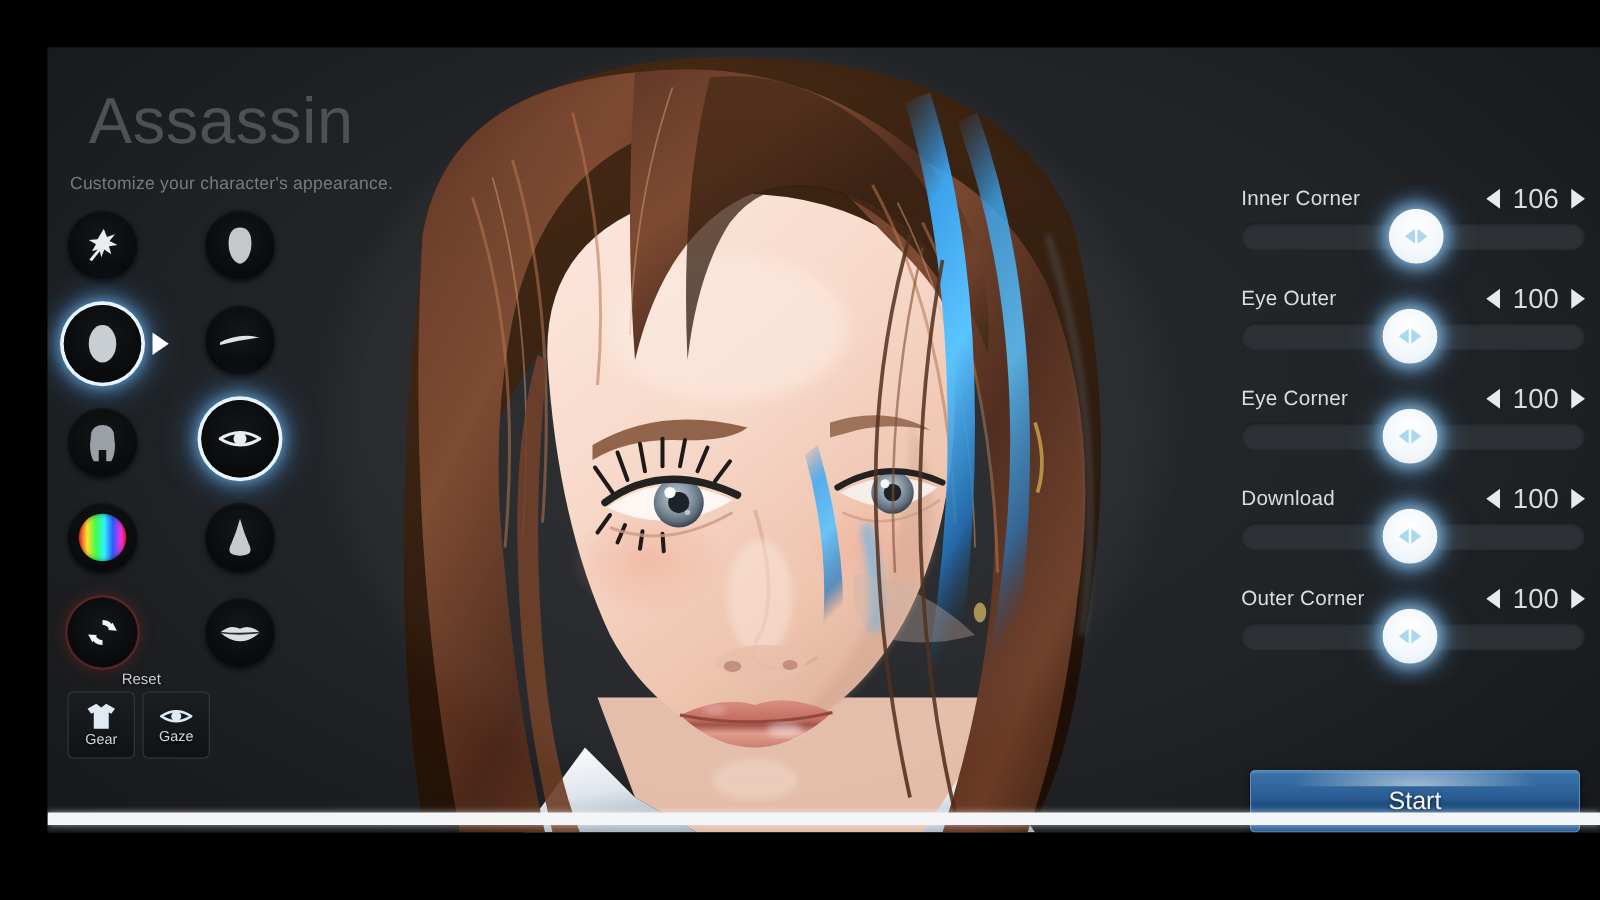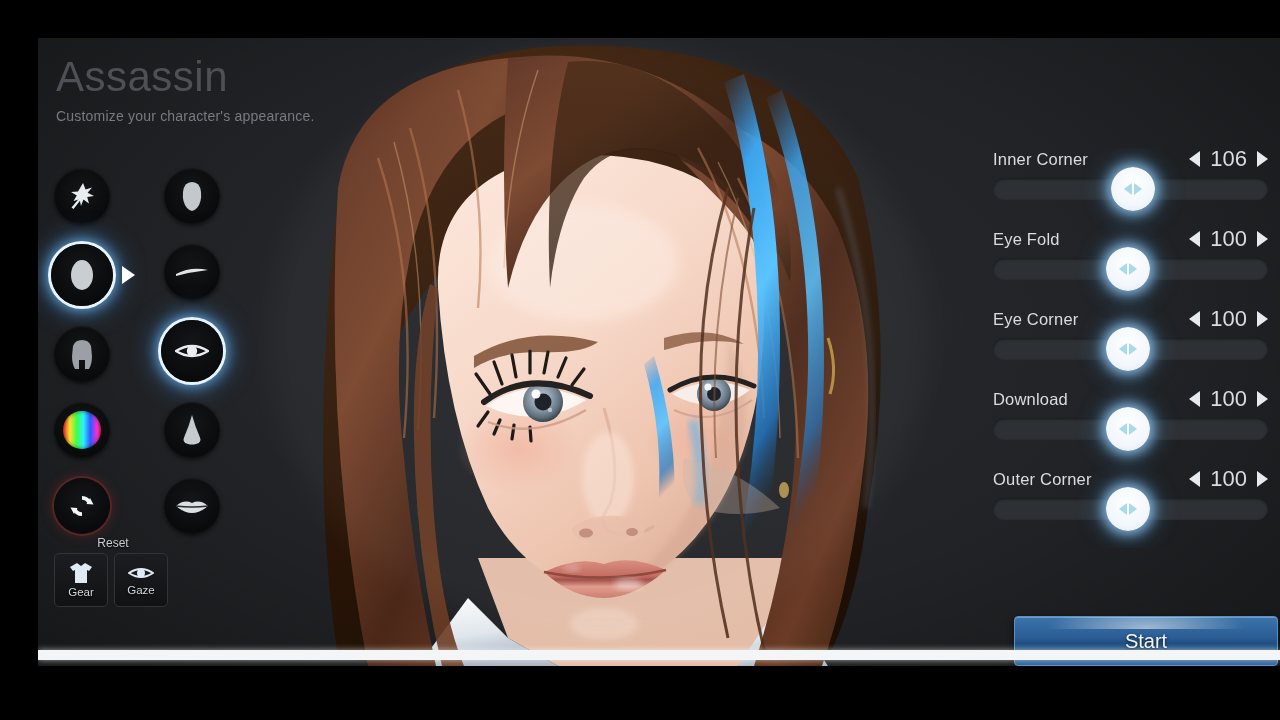--- a/index.html
+++ b/index.html
@@ -13,22 +13,22 @@
     background:#212326;overflow:hidden;
   }
   #viewport::after{
     content:"";position:absolute;inset:0;pointer-events:none;
     background:radial-gradient(ellipse 70% 80% at 50% 45%, rgba(255,255,255,0.03) 0%, rgba(0,0,0,0) 55%, rgba(0,0,0,0.35) 100%);
   }
 
   
   #titleblock{position:absolute;left:18px;top:18px;z-index:6;}
   #game-title{
-    font-size:42px;font-weight:400;letter-spacing:.5px;
-    color:#4d5054;line-height:1;margin:0;
+    font-size:52px;font-weight:400;letter-spacing:.5px;
+    color:#4d5054;line-height:1;margin:15px;
   }
   #game-subtitle{
     font-size:14px;color:#777b80;margin-top:10px;letter-spacing:.2px;
   }
 
   
   #left-rail{position:absolute;left:16px;top:130px;width:190px;z-index:6;}
   .rail{position:absolute;top:0;}
   .rail.primary{left:0;}
   .rail.secondary{left:110px;}
@@ -106,21 +106,21 @@
     box-shadow:0 0 12px 4px rgba(150,210,255,.75), 0 0 22px 8px rgba(80,160,230,.35);
     display:flex;align-items:center;justify-content:center;gap:2px;
     cursor:pointer;
   }
   .knob .ka{width:0;height:0;border-top:6px solid transparent;border-bottom:6px solid transparent;}
   .knob .ka.l{border-right:8px solid #a9d8ef;}
   .knob .ka.r{border-left:8px solid #a9d8ef;}
 
   
   #start-button{
-    position:absolute;right:2px;top:578px;width:262px;height:48px;
+    position:absolute;right:16px;top:578px;width:262px;height:48px;
     border-radius:4px;z-index:6;cursor:pointer;
     background:linear-gradient(180deg,#3a74ab 0%,#2a5c92 45%,#1f4e80 55%,#2b639c 100%);
     border:1px solid #5a90c4;
     box-shadow:inset 0 1px 0 rgba(255,255,255,.28), 0 2px 6px rgba(0,0,0,.55);
     display:flex;align-items:center;justify-content:center;
     overflow:hidden;
   }
   #start-button::before{
     content:"";position:absolute;left:12%;top:-14px;width:76%;height:26px;
     background:radial-gradient(ellipse at 50% 100%, rgba(255,255,255,.55) 0%, rgba(255,255,255,0) 70%);
@@ -438,21 +438,21 @@
         <div class="track">
           <span class="knob" style="left:51%">
             <span class="ka l"></span>
             <span class="ka r"></span>
           </span>
         </div>
       </div>
 
       <div class="slider-row">
         <div class="slider-head">
-          <span class="slider-name">Eye Fold</span>
+          <span class="slider-name">Eye Outer</span>
           <span class="slider-ctrl">
             <span class="arrow left"></span>
             <span class="slider-val">100</span>
             <span class="arrow right"></span>
           </span>
         </div>
         <div class="track">
           <span class="knob" style="left:49%">
             <span class="ka l"></span>
             <span class="ka r"></span>

